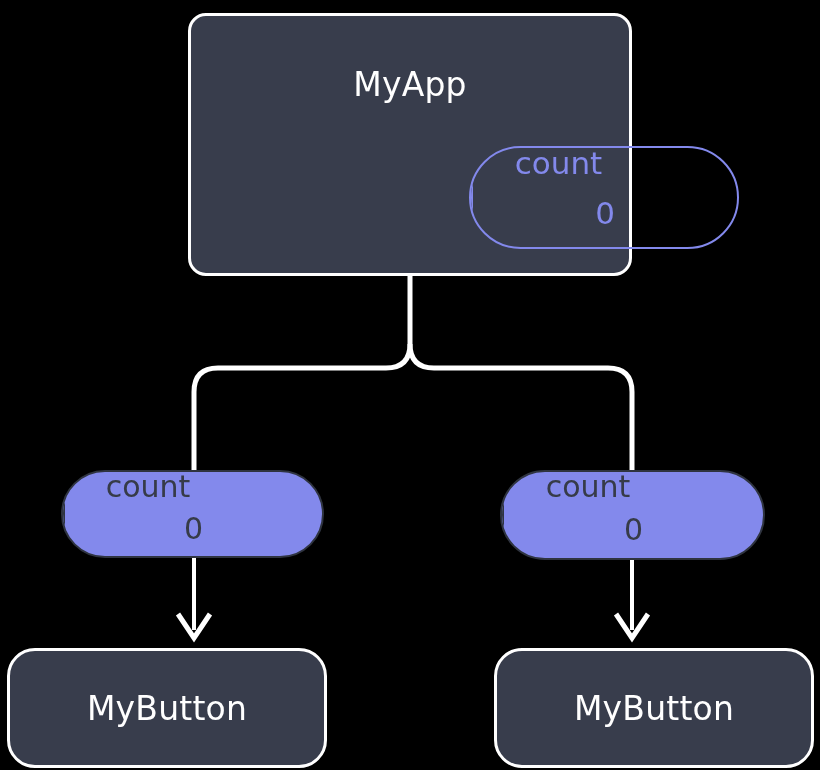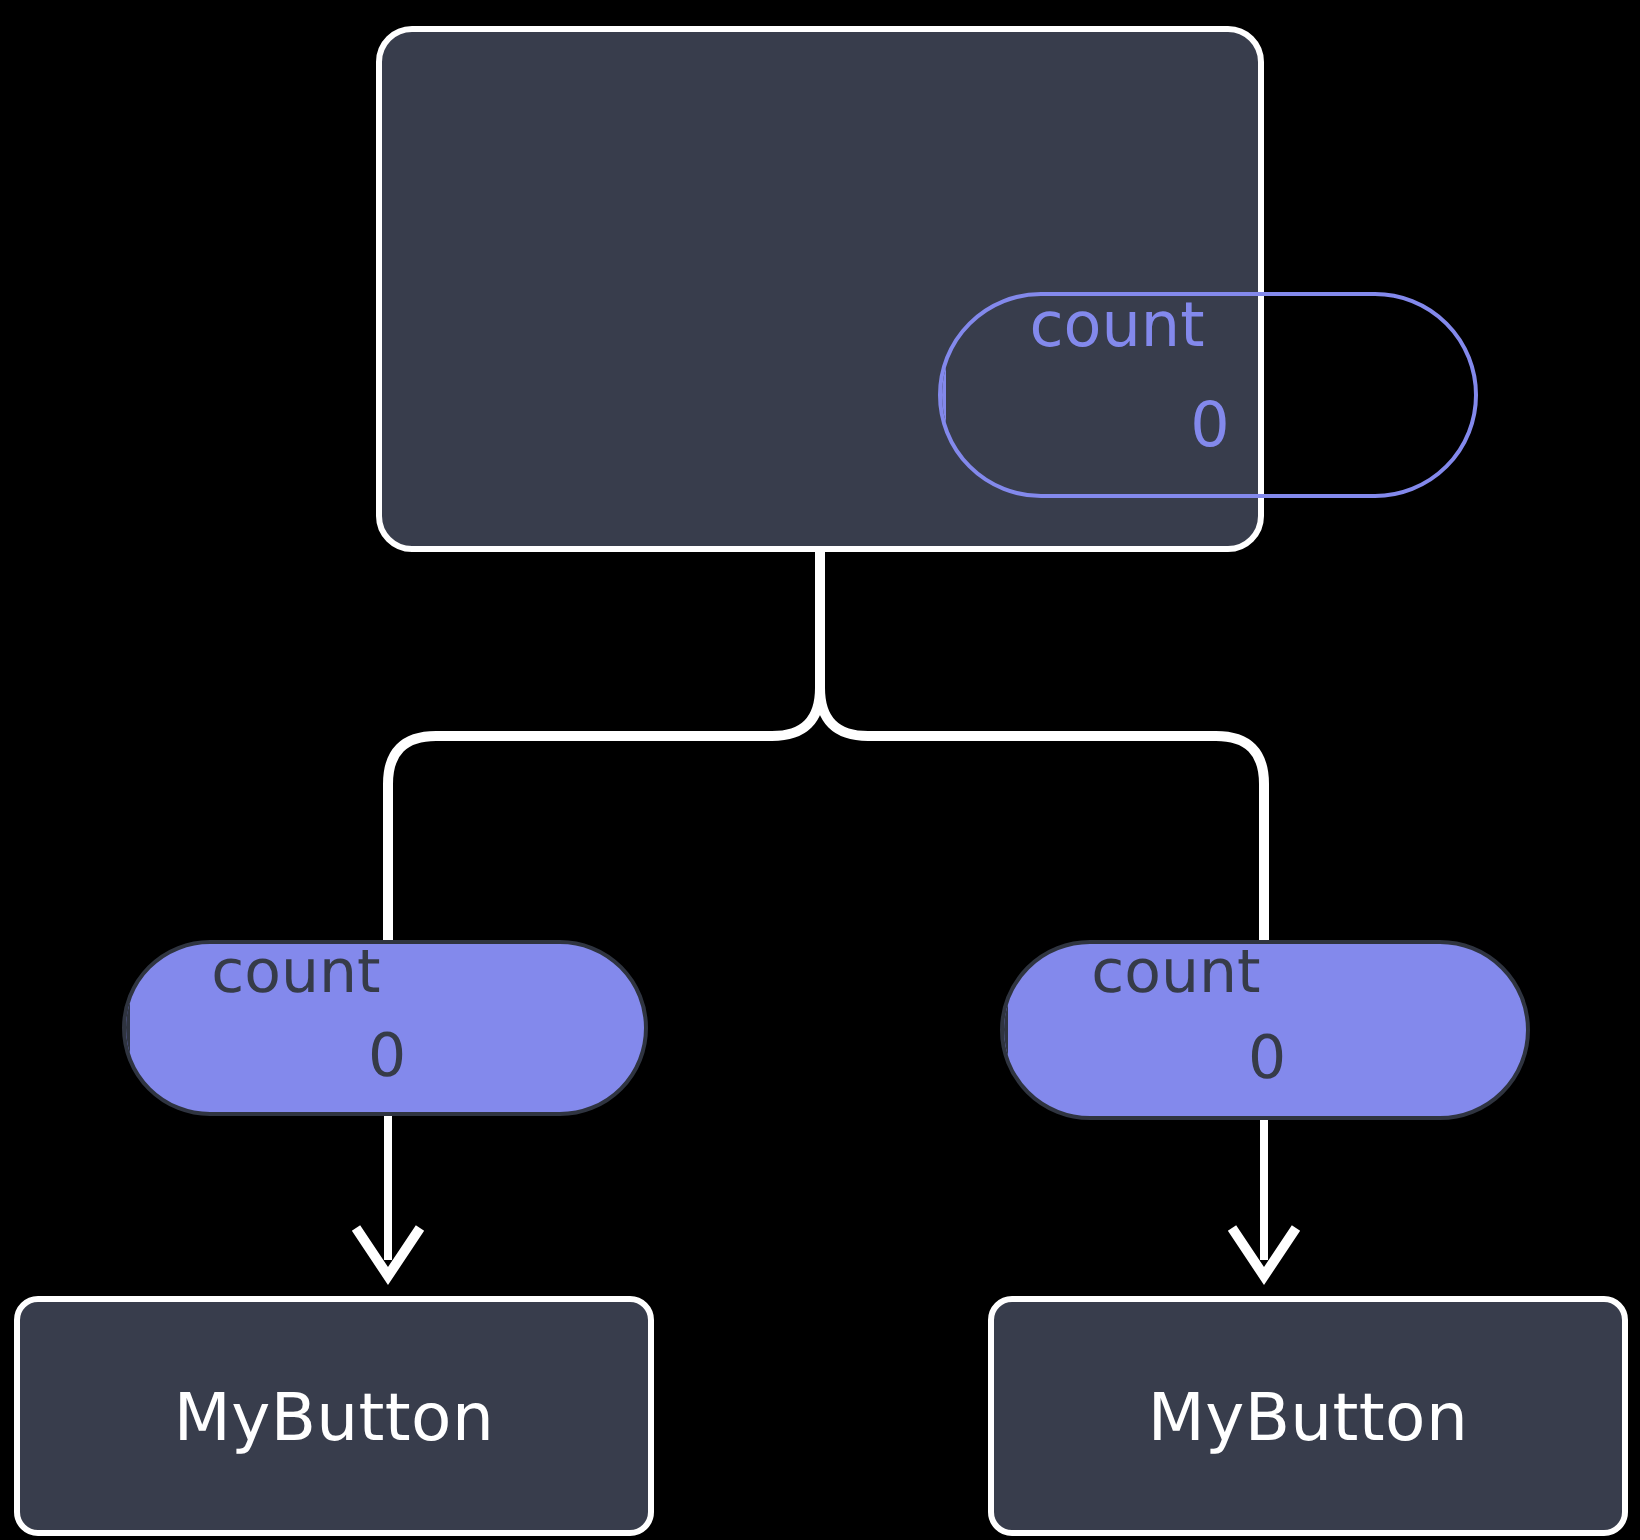--- a/index.html
+++ b/index.html
@@ -28,21 +28,21 @@
     height: 770px;
     pointer-events: none;
   }
 
   
   .node-box {
     position: absolute;
     box-sizing: border-box;
     background: #383D4C;
     border: 3px solid #FFFFFF;
-    border-radius: 12px;
+    border-radius: 28px;
     display: flex;
     flex-direction: column;
     align-items: center;
   }
   .node-title {
     color: #FFFFFF;
     font-size: 33px;
     font-weight: 400;
     letter-spacing: 0.2px;
     line-height: 1;
@@ -168,20 +168,21 @@
              L 632,470" fill="none" stroke="#FFFFFF" stroke-width="5" stroke-linejoin="round"></path>
 
     <path d="M 194,558 L 194,630" fill="none" stroke="#FFFFFF" stroke-width="4"></path>
     <path d="M 178,614 L 194,638 L 210,614" fill="none" stroke="#FFFFFF" stroke-width="5" stroke-linecap="butt" stroke-linejoin="miter"></path>
 
     <path d="M 632,560 L 632,630" fill="none" stroke="#FFFFFF" stroke-width="4"></path>
     <path d="M 616,614 L 632,638 L 648,614" fill="none" stroke="#FFFFFF" stroke-width="5" stroke-linecap="butt" stroke-linejoin="miter"></path>
   </svg>
 
   <div id="root-node" class="node-box">
+    <div class="node-title">MyApp</div>
 
     <div id="root-state" class="state-capsule capsule-outline">
       <div class="cap-key">count</div>
       <div class="cap-val">0</div>
     </div>
   </div>
 
   <div id="props-left" class="state-capsule capsule-filled">
     <div class="cap-key">count</div>
     <div class="cap-val">0</div>

